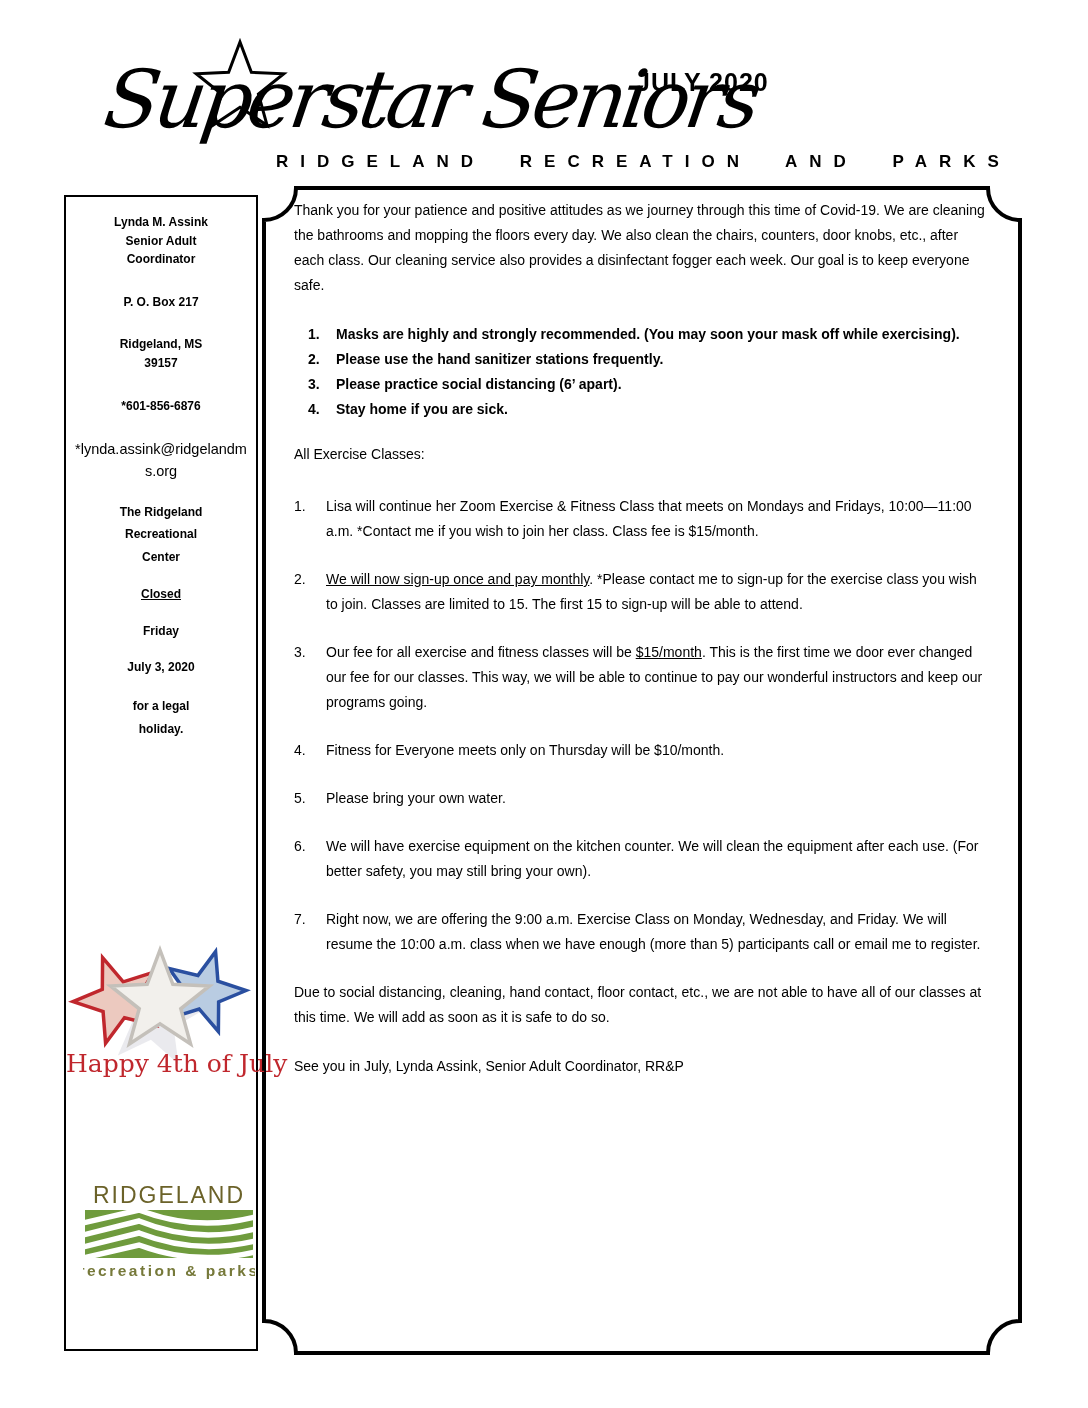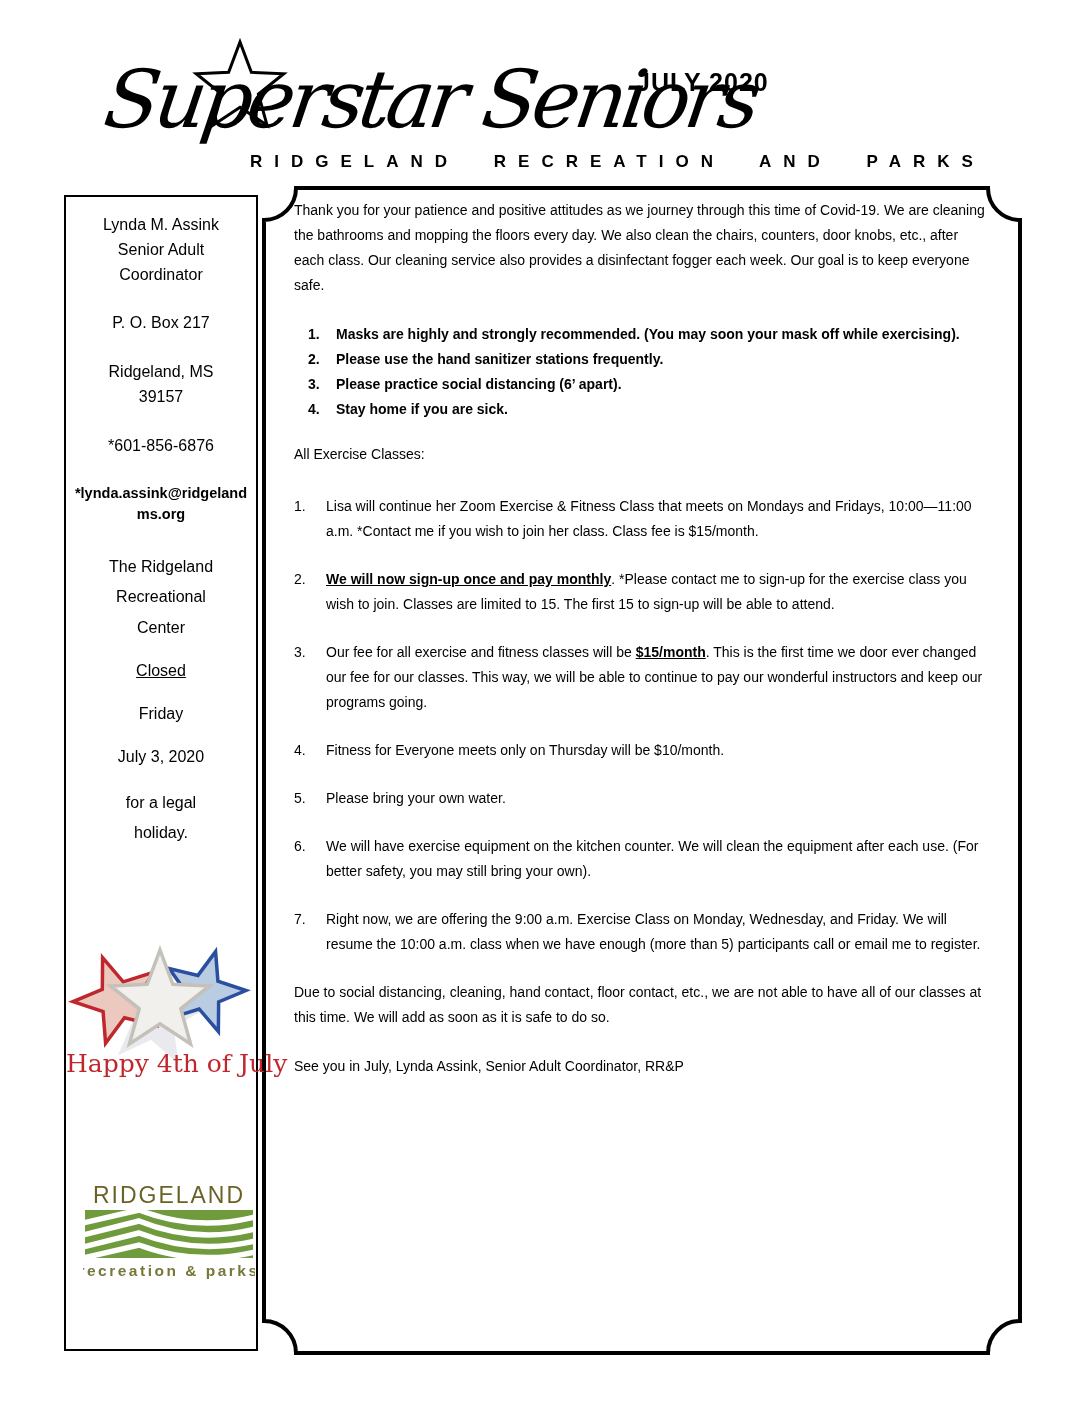--- a/index.html
+++ b/index.html
@@ -7,29 +7,29 @@
         color:var(--ink,#000);font-family:"Liberation Sans",sans-serif;overflow:hidden;}
 
   
   .masthead-star{position:absolute;left:192px;top:40px;width:96px;height:88px;z-index:1;overflow:visible;}
   .title{position:absolute;left:100px;top:60px;margin:0;z-index:2;
          font-family:"DejaVu Serif",serif;font-style:italic;font-weight:normal;
          font-size:80px;line-height:1;letter-spacing:-5px;white-space:nowrap;
          transform:skewX(-8deg);transform-origin:left bottom;}
   .issue{position:absolute;left:636px;top:68px;z-index:3;
          font-size:25px;font-weight:bold;letter-spacing:1px;white-space:nowrap;}
-  .org{position:absolute;left:250px;top:152px;z-index:3;
+  .org{position:absolute;left:276px;top:152px;z-index:3;
        font-size:17px;font-weight:bold;letter-spacing:12px;word-spacing:18px;white-space:nowrap;}
 
   
   .sidebar{position:absolute;left:64px;top:195px;width:194px;height:1156px;
            border:2.5px solid var(--ink,#000);box-sizing:border-box;
            padding:16px 8px 0;text-align:center;}
-  .sb{margin:0 0 24px;font-weight:normal;font-size:16px;line-height:1.55;white-space:pre-line;}
-  .sb-email{font-weight:bold;font-size:14.5px;line-height:1.5;overflow-wrap:anywhere;margin-bottom:26px;text-align:center;}
+  .sb{margin:0 0 24px;font-weight:bold;font-size:12px;line-height:1.55;white-space:pre-line;}
+  .sb-email{font-weight:normal;font-size:14.5px;line-height:1.5;overflow-wrap:anywhere;margin-bottom:18px;text-align:center;}
   .sb-venue,.sb-reason{line-height:1.9;}
   .sb-venue{margin-bottom:16px;}
   .sb-status{text-decoration:underline;margin-bottom:18px;}
   .sb-day,.sb-date{margin-bottom:18px;}
   .july4{position:absolute;left:8px;top:743px;width:178px;height:118px;overflow:visible;}
   .july4 path{stroke-width:3.5;vector-effect:non-scaling-stroke;}
   .star-shadow{fill:#d9d9e0;opacity:.55;stroke:none;}
   .star-red{fill:#ecc9bf;stroke:var(--accent-red,#c0272d);}
   .star-blue{fill:#b9cce2;stroke:var(--star-blue,#2a4fa0);}
   .star-silver{fill:#f2f0ec;stroke:#c4c0ba;}
@@ -50,21 +50,21 @@
   .main-content{position:absolute;left:294px;top:198px;width:692px;
                 font-size:14px;line-height:25px;}
   .intro{margin:0 0 24px;}
   .rules{margin:0 0 20px 14px;font-weight:bold;}
   .rule{display:flex;gap:6px;}
   .rule-num{flex:0 0 22px;}
   .classes-heading{margin:0 0 27px;}
   .class-item{display:flex;gap:10px;margin-bottom:23px;}
   .class-num{flex:0 0 22px;}
   .class-txt{flex:1;}
-  .bu{font-weight:bold;text-decoration:underline;}
+  .bu{font-weight:normal;text-decoration:underline;}
   .bu:empty{display:none;}
   .closing p{margin:0 0 24px;}
 </style>
 </head>
 <body>
 
 <div class="page">
 
   <svg class="masthead-star" viewBox="0 0 96 88" aria-hidden="true">
     <path d="M 0 -1 L 0.247 -0.34 L 0.951 -0.309 L 0.4 0.13 L 0.588 0.809 L 0 0.42 L -0.588 0.809 L -0.4 0.13 L -0.951 -0.309 L -0.247 -0.34 Z" transform="translate(48,48) scale(46)" fill="#fff" stroke="#000" vector-effect="non-scaling-stroke" stroke-width="3"></path>

